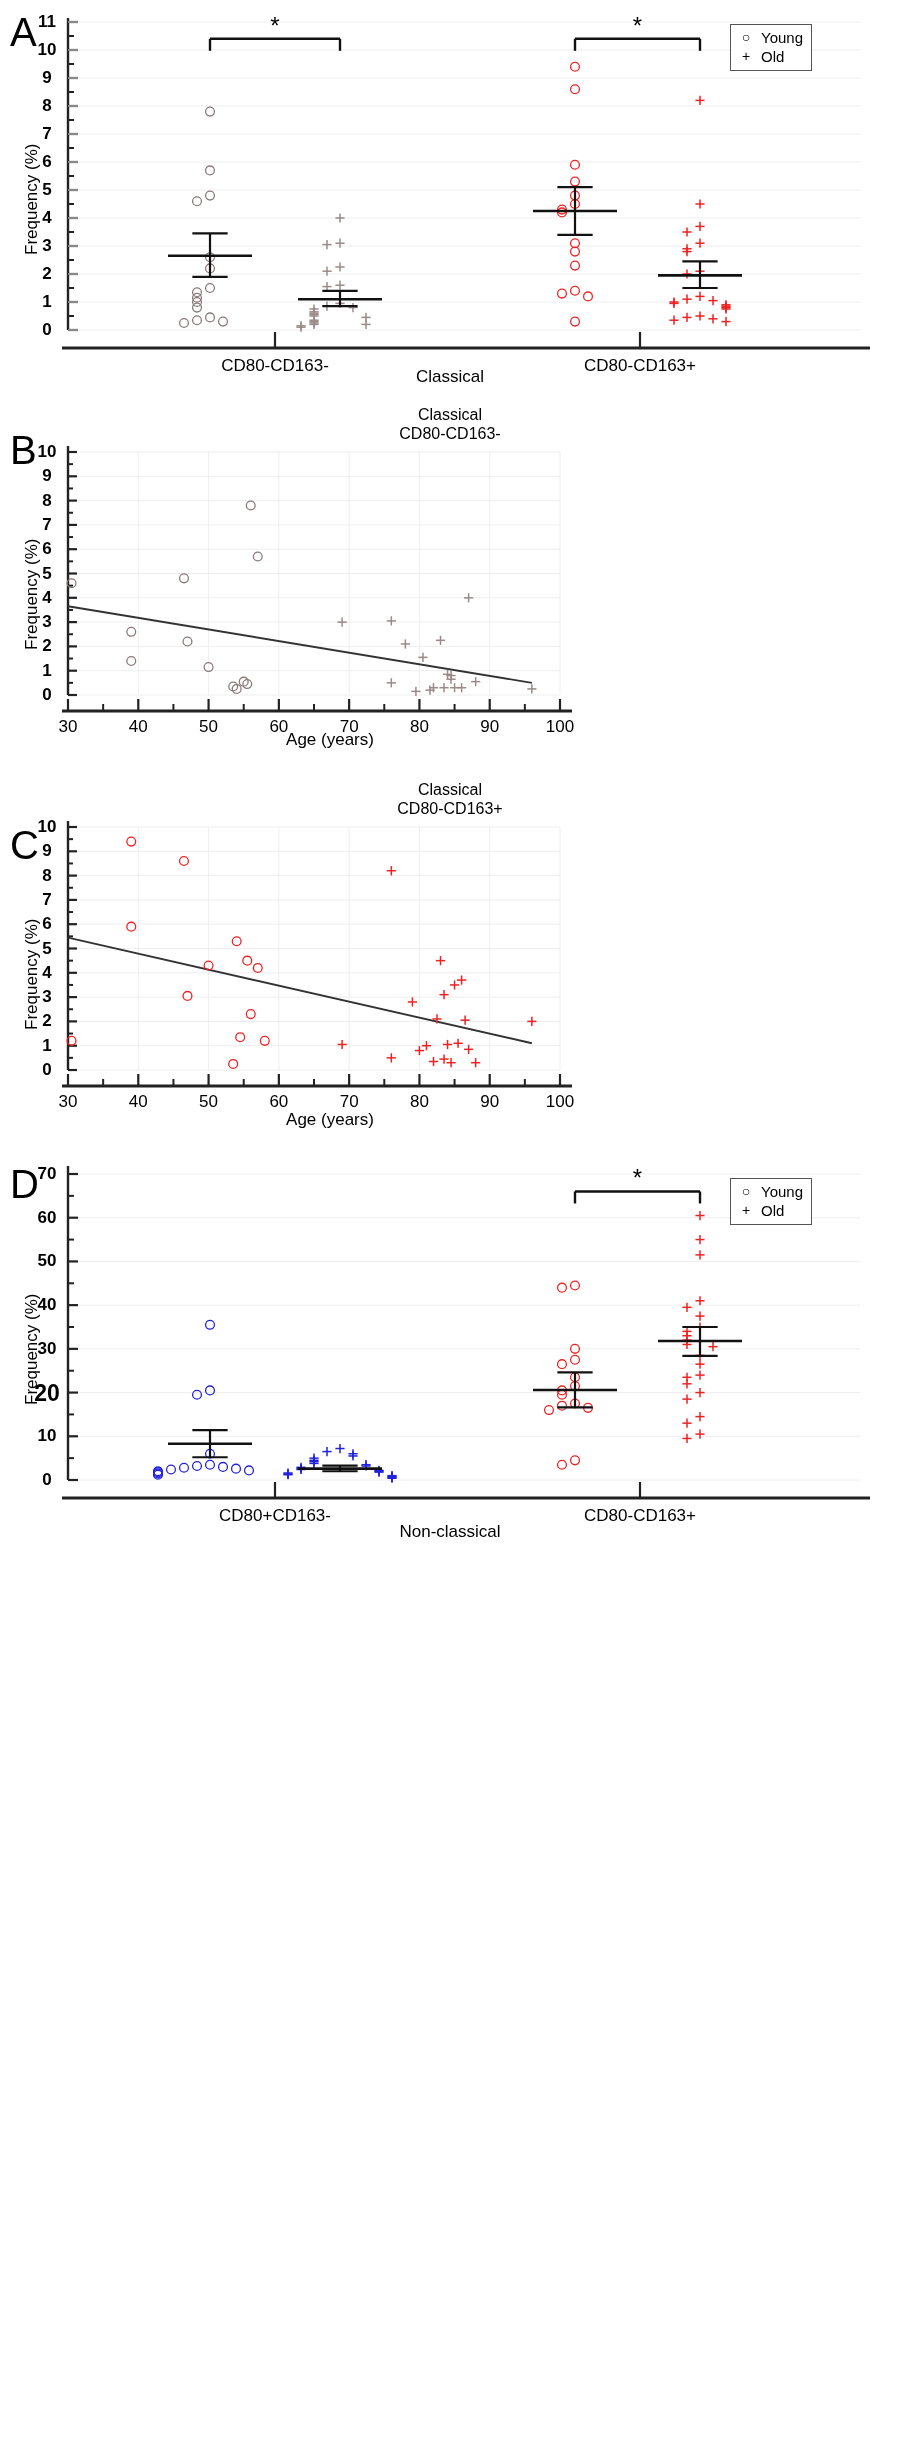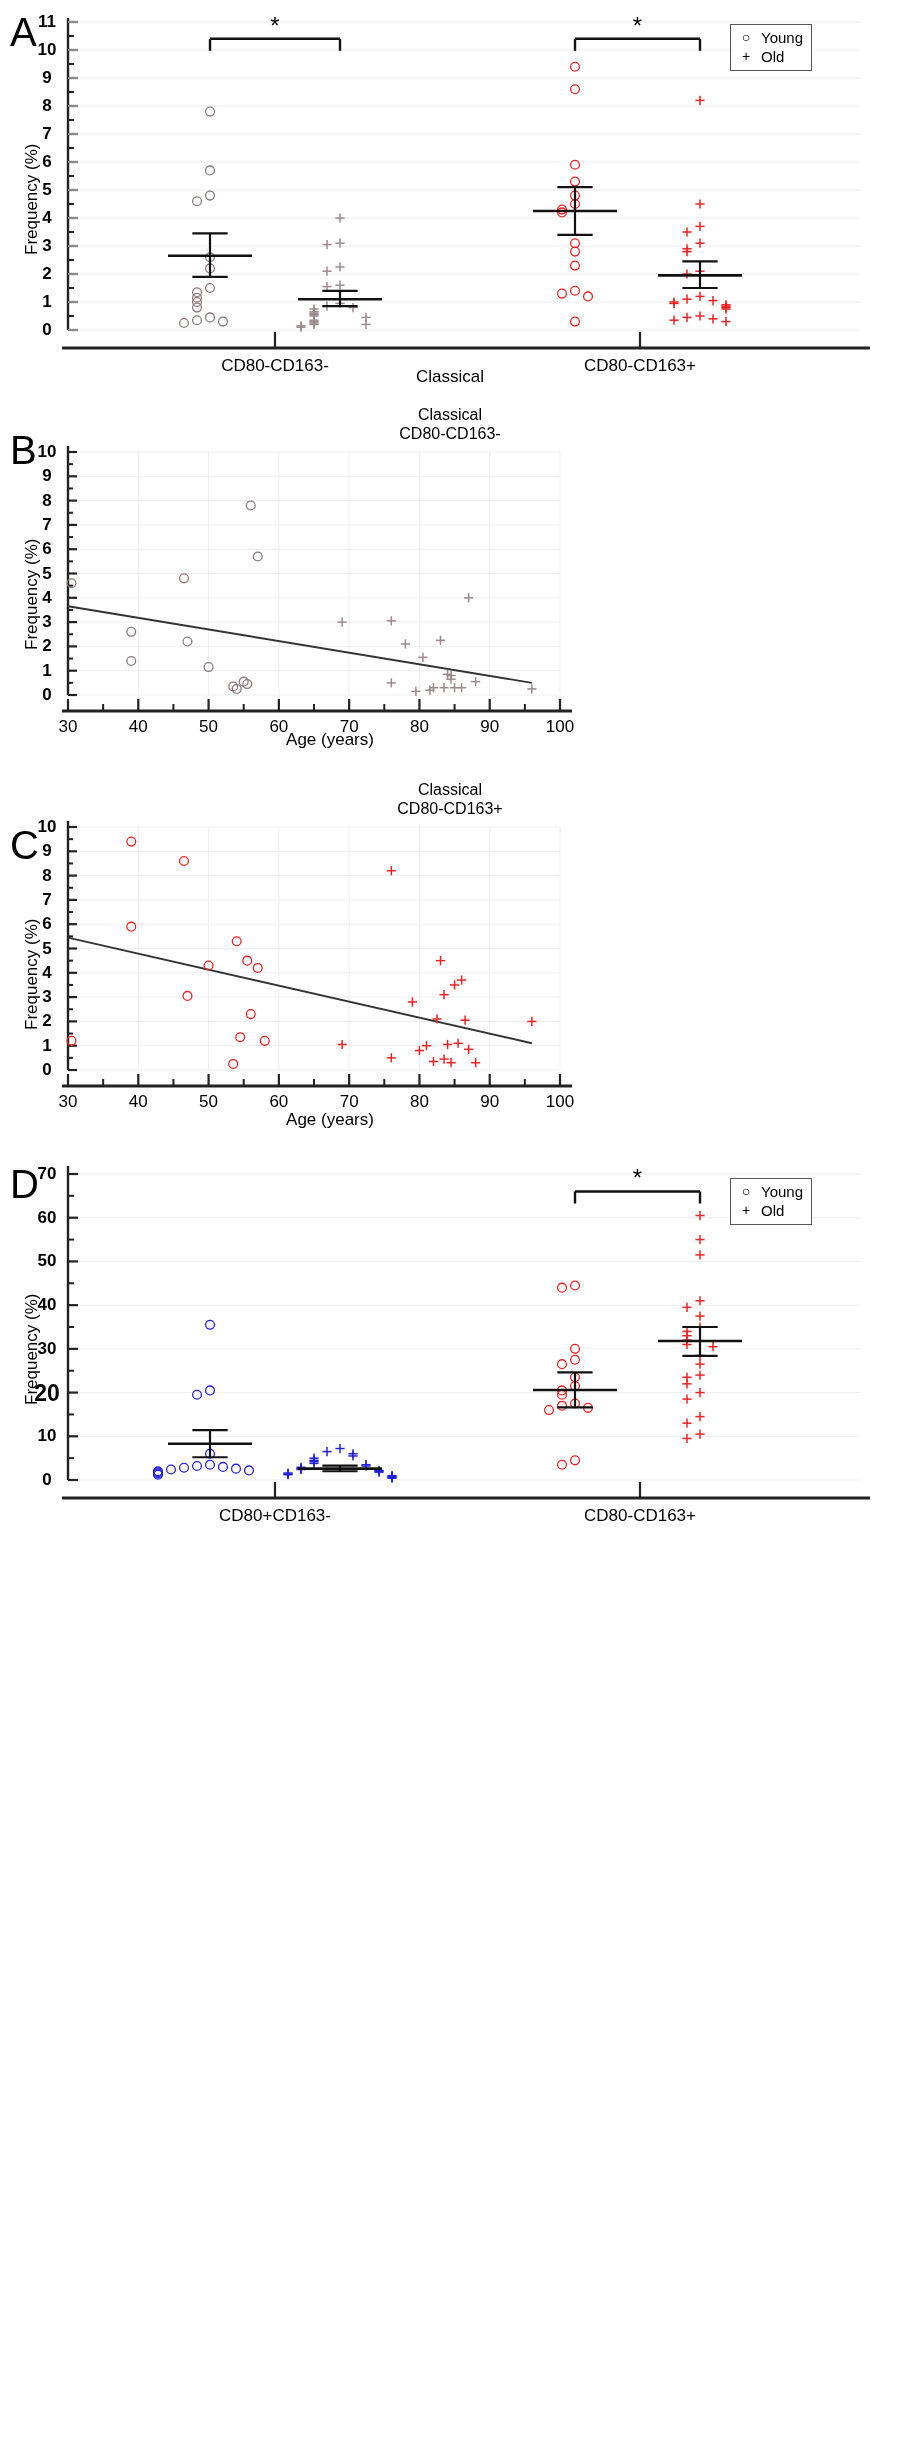--- a/index.html
+++ b/index.html
@@ -998,20 +998,21 @@
     <div class="legendbox" style="left:730px;top:28px;">
       <div class="legendrow">
         <span class="legendsym">○</span>
         <span class="legendtxt">Young</span>
       </div>
       <div class="legendrow">
         <span class="legendsym">+</span>
         <span class="legendtxt">Old</span>
       </div>
     </div>
+    <div class="xlabel" style="left:0;top:372px;width:900px;">Non-classical</div>
   <div class="ytick-label" style="left: 32px; width: 30px; top: 330px; font-size: 17px;">0</div>
       <div class="ytick-label" style="left: 32px; width: 30px; top: 286.286px; font-size: 17px;">10</div>
       <div class="ytick-label" style="left: 32px; width: 30px; top: 242.571px; font-size: 23px;">20</div>
       <div class="ytick-label" style="left: 32px; width: 30px; top: 198.857px; font-size: 17px;">30</div>
       <div class="ytick-label" style="left: 32px; width: 30px; top: 155.143px; font-size: 17px;">40</div>
       <div class="ytick-label" style="left: 32px; width: 30px; top: 111.429px; font-size: 17px;">50</div>
       <div class="ytick-label" style="left: 32px; width: 30px; top: 67.7143px; font-size: 17px;">60</div>
       <div class="ytick-label" style="left: 32px; width: 30px; top: 24px; font-size: 17px;">70</div>
       <div class="xtick-label" style="left: 275px; top: 356px;">CD80+CD163-</div>
       <div class="xtick-label" style="left: 640px; top: 356px;">CD80-CD163+</div>

